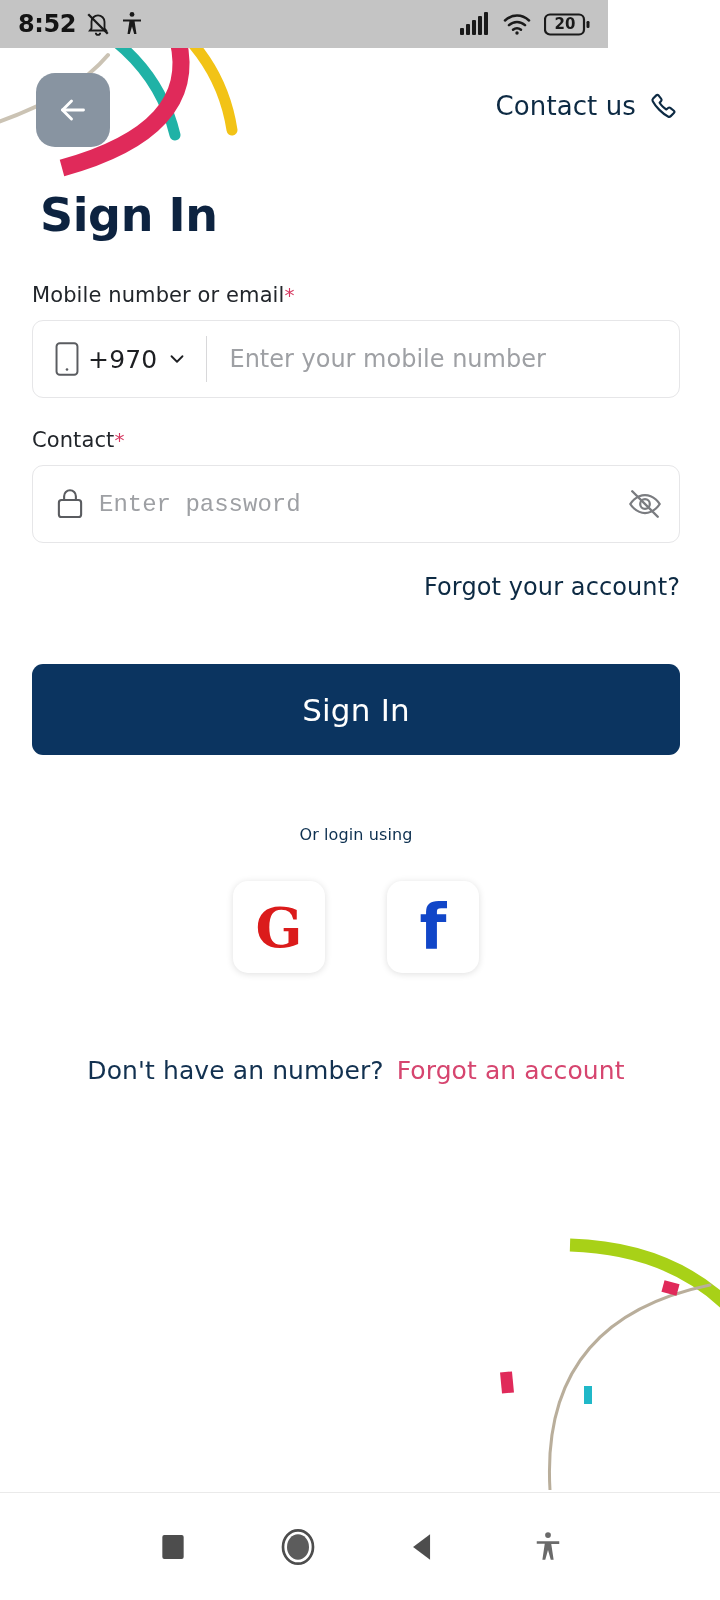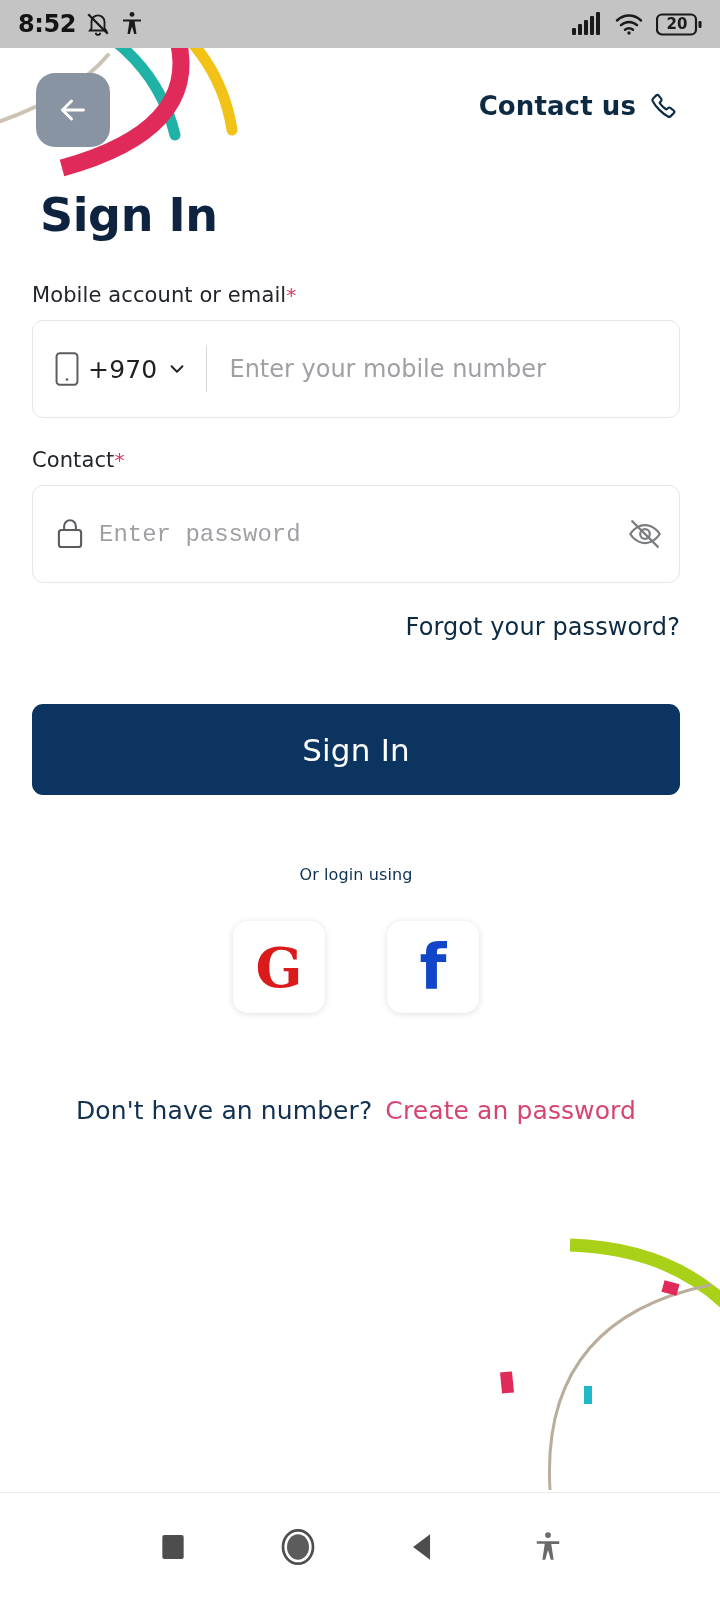--- a/index.html
+++ b/index.html
@@ -11,21 +11,21 @@
   body {
     font-family: "DejaVu Sans", "Liberation Sans", sans-serif;
     background: #ffffff;
     position: relative;
   }
 
   
   .status-bar {
     position: absolute;
     top: 0; left: 0;
-    width: 720px; height: 48px;
+    width: 608px; height: 48px;
     background: #c4c4c4;
     display: flex;
     align-items: center;
     justify-content: space-between;
     padding: 0 18px;
     z-index: 60;
   }
   .sb-left { display: flex; align-items: center; gap: 9px; }
   .sb-time {
     font-size: 24px;
@@ -80,21 +80,20 @@
     cursor: pointer;
     z-index: 30;
   }
   .contact-us {
     position: absolute;
     right: 42px; top: 36px;
     display: flex;
     align-items: center;
     gap: 12px;
     cursor: pointer;
-    font-weight: bold;
   }
   .contact-us .label {
     font-size: 26px;
     color: #0d2a43;
     letter-spacing: 0.1px;
   }
 
   
   .page-title {
     position: absolute;
@@ -114,21 +113,21 @@
   .field-label {
     font-size: 21px;
     color: #22262b;
     margin-bottom: 13px;
     letter-spacing: 0.1px;
   }
   .req { color: #d63a62; font-size: 20px; }
 
   .input-box {
     width: 648px;
-    height: 98px;
+    height: 78px;
     border: 1px solid #e6e6e8;
     border-radius: 11px;
     background: #ffffff;
     display: flex;
     align-items: center;
   }
   .cc-group {
     display: flex;
     align-items: center;
     gap: 9px;
@@ -353,21 +352,21 @@
       </svg>
     </div>
   </div>
 
   <div class="page-title">Sign In</div>
 
   <div class="form">
 
     
     <div class="field-label">
-      <span>Mobile account or email</span><span class="req">*</span>
+      <span>Mobile number or email</span><span class="req">*</span>
     </div>
     <div class="input-box">
       <div class="cc-group">
         <svg width="24" height="34" viewBox="0 0 18 26" fill="none">
           <rect x="1" y="1" width="16" height="24" rx="2.5" stroke="#5a5c60" stroke-width="1.5"></rect>
           <circle cx="9" cy="21" r="1" fill="#5a5c60"></circle>
         </svg>
         <span class="cc-text">+970</span>
         <svg width="22" height="22" viewBox="0 0 24 24" fill="none">
           <path d="M6 9l6 6 6-6" stroke="#1d1f22" stroke-width="2" stroke-linecap="round" stroke-linejoin="round"></path>
@@ -394,39 +393,39 @@
       <button class="eye-btn">
         <svg width="36" height="36" viewBox="0 0 24 24" fill="none">
           <path d="M2.2 12S5.7 6 12 6s9.8 6 9.8 6-3.5 6-9.8 6-9.8-6-9.8-6z" stroke="#7a7c80" stroke-width="1.5" fill="none"></path>
           <circle cx="12" cy="12" r="3.2" stroke="#7a7c80" stroke-width="1.5" fill="none"></circle>
           <path d="M3.5 3.5 L20.5 20.5" stroke="#7a7c80" stroke-width="1.6" stroke-linecap="round"></path>
         </svg>
       </button>
     </div>
 
     <div class="forgot-row">
-      <span class="forgot-link">Forgot your password?</span>
+      <span class="forgot-link">Forgot your account?</span>
     </div>
 
     <button class="signin-btn">Sign In</button>
 
     <div class="or-text">Or login using</div>
 
     <div class="social-row">
       <button class="social-btn">
         <span class="g-glyph">G</span>
       </button>
       <button class="social-btn">
         <span class="f-glyph">f</span>
       </button>
     </div>
 
     <div class="signup-row">
       <span class="signup-q">Don't have an number?</span>
-      <span class="signup-link">Create an password</span>
+      <span class="signup-link">Forgot an account</span>
     </div>
 
   </div>
 </div>
 
 <div class="nav-bar">
   <button class="nav-btn">
     <svg width="32" height="32" viewBox="0 0 24 24">
       <rect x="4" y="3" width="16" height="18" rx="1.5" fill="#4d4d4d"></rect>
     </svg>

